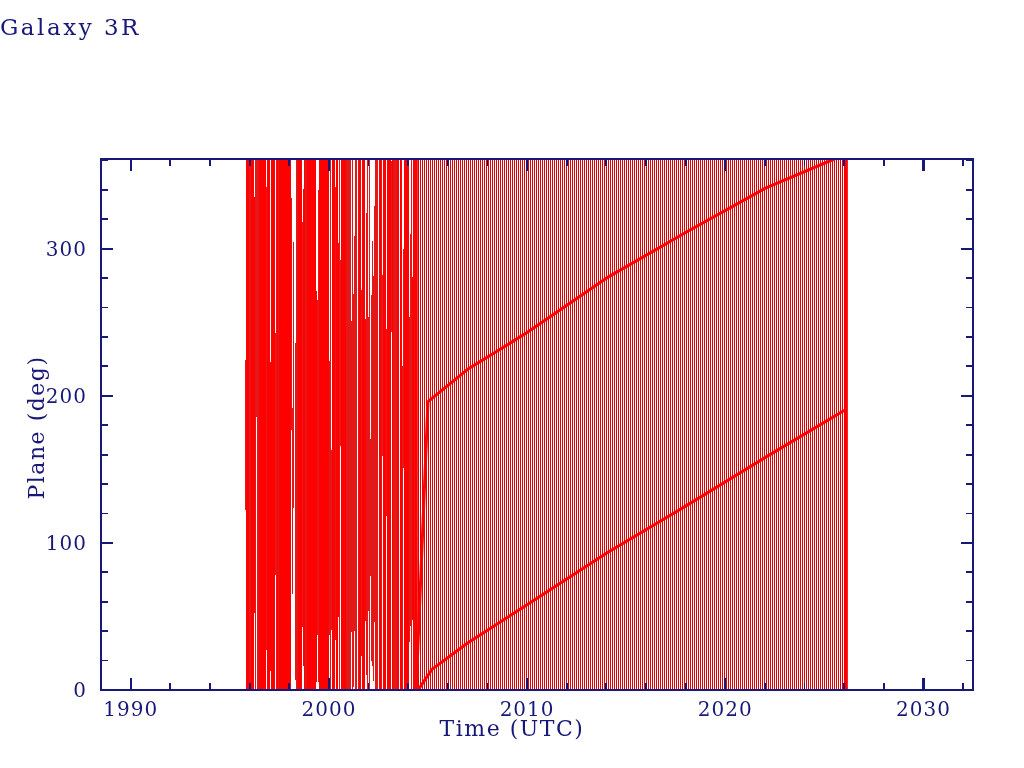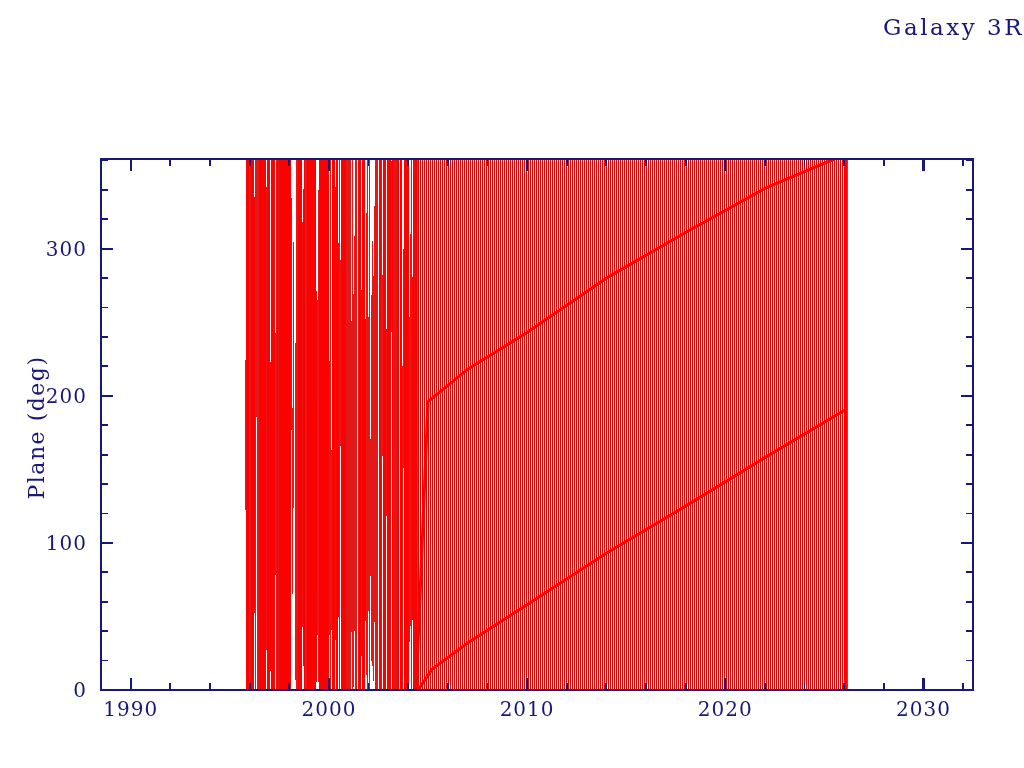--- a/index.html
+++ b/index.html
@@ -17,21 +17,21 @@
     position: relative;
     width: 1024px;
     height: 768px;
     background: #ffffff;
   }
   #plot-title {
     position: absolute;
     left: 0;
     top: 14px;
     width: 1024px;
-    text-align: right;
+    text-align: left;
     color: #181878;
     font-size: 23px;
     letter-spacing: 2.5px;
     font-family: "DejaVu Serif", "Liberation Serif", serif;
   }
   #chart-svg {
     position: absolute;
     left: 0;
     top: 0;
   }
@@ -621,15 +621,16 @@
         <line x1="973" x2="966" y1="278.1440443213296" y2="278.1440443213296" stroke="#181878" stroke-width="1.8" shape-rendering="crispEdges"></line>
         <line x1="101" x2="108" y1="219.30747922437672" y2="219.30747922437672" stroke="#181878" stroke-width="1.8" shape-rendering="crispEdges"></line>
         <line x1="973" x2="966" y1="219.30747922437672" y2="219.30747922437672" stroke="#181878" stroke-width="1.8" shape-rendering="crispEdges"></line>
         <line x1="101" x2="108" y1="189.88919667590028" y2="189.88919667590028" stroke="#181878" stroke-width="1.8" shape-rendering="crispEdges"></line>
         <line x1="973" x2="966" y1="189.88919667590028" y2="189.88919667590028" stroke="#181878" stroke-width="1.8" shape-rendering="crispEdges"></line>
         <line x1="101" x2="108" y1="160.47091412742384" y2="160.47091412742384" stroke="#181878" stroke-width="1.8" shape-rendering="crispEdges"></line>
         <line x1="973" x2="966" y1="160.47091412742384" y2="160.47091412742384" stroke="#181878" stroke-width="1.8" shape-rendering="crispEdges"></line>
       </g>
     </svg>
 
+  <div class="axis-label" id="xlabel">Time (UTC)</div>
   <div class="axis-label" id="ylabel">Plane (deg)</div>
 
 </div>
 
 </body></html>

